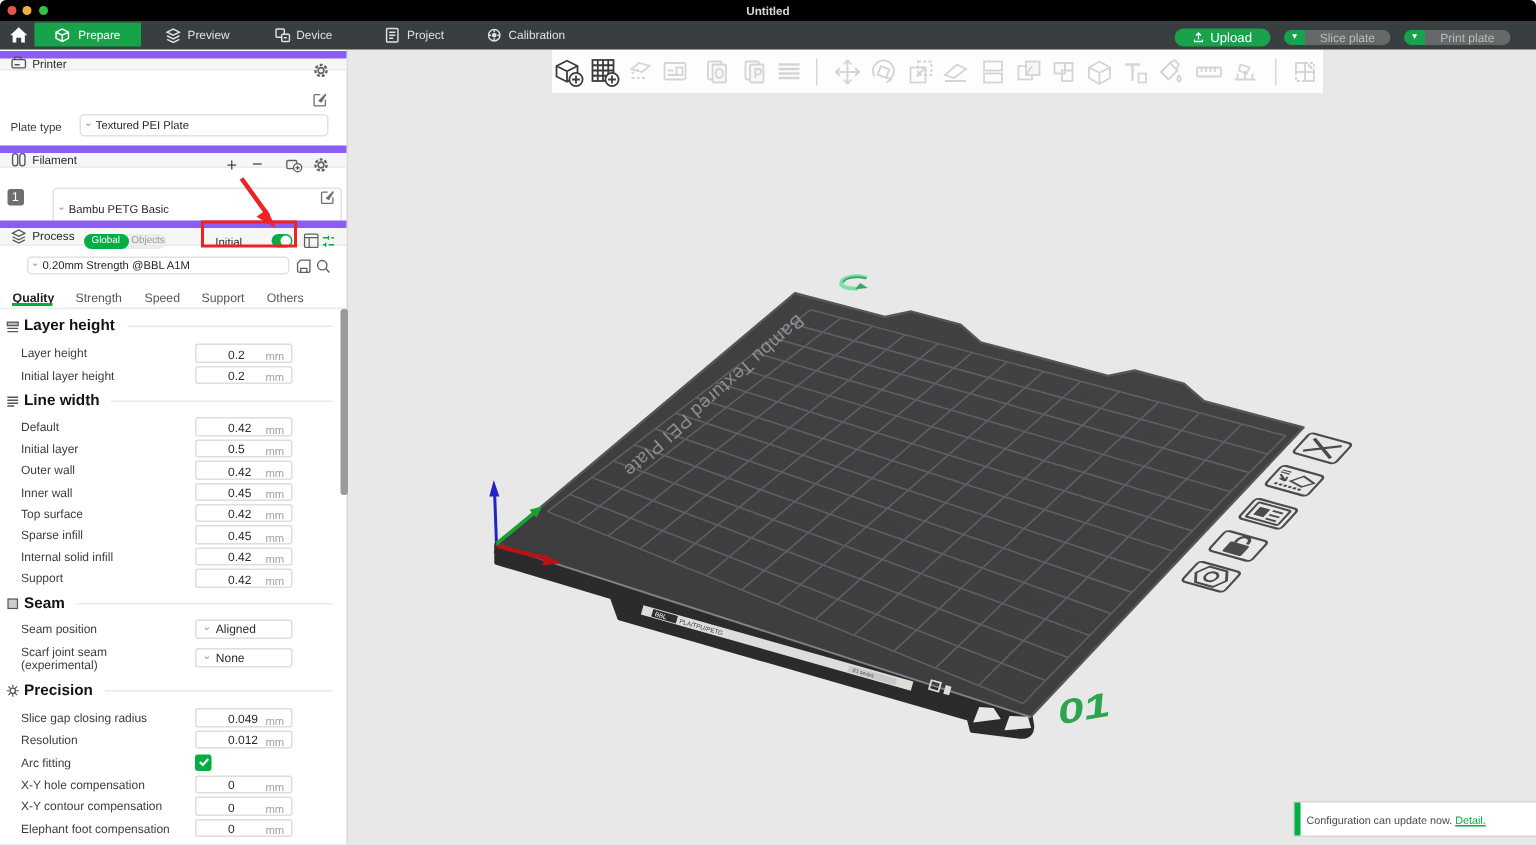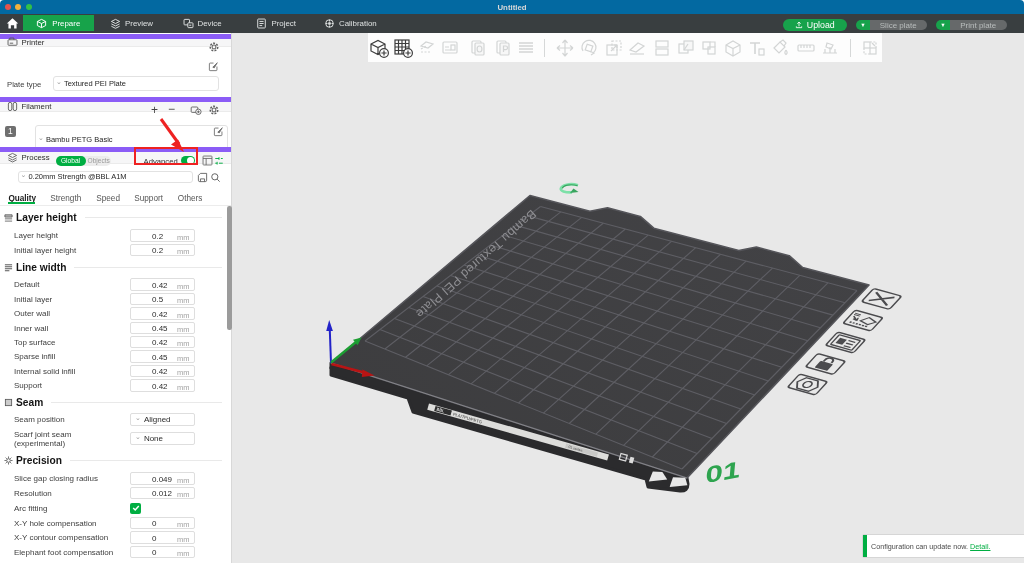--- a/index.html
+++ b/index.html
@@ -1,16 +1,16 @@
 <!DOCTYPE html>
 <html><head><meta charset="utf-8"><style>
 * { margin:0; padding:0; box-sizing:border-box; }
 body { width:1024px; height:563px; font-family:"Liberation Sans", sans-serif; position:relative; overflow:hidden; background:#e8e8e8; }
 .corners { position:absolute; left:0; top:0; width:1024px; height:6px; background:#fff; }
-.titlebar { position:absolute; left:0; top:0; width:1024px; height:14px; background:#0369a1; border-radius:4px 4px 0 0; }
+.titlebar { position:absolute; left:0; top:0; width:1024px; height:14px; background:#000000; border-radius:4px 4px 0 0; }
 .tl { position:absolute; top:4px; width:6.4px; height:6.4px; border-radius:50%; }
 .title { position:absolute; top:2.5px; width:100%; text-align:center; font-size:7.8px; font-weight:bold; color:#d8d8d8; }
 .menubar { position:absolute; left:0; top:14px; width:1024px; height:18.5px; background:#393e40; }
 .mtab { position:absolute; top:0; height:18.5px; display:flex; align-items:center; color:#dfe2e2; font-size:7.9px; gap:4px; }
 .viewport { position:absolute; left:232px; top:32.5px; width:792px; height:530.5px; background:#e8e8e8; }
 .vtoolbar { position:absolute; left:368px; top:32.5px; width:514px; height:29.5px; background:#fdfdfd; }
 .sidebar { position:absolute; left:0; top:32.5px; width:232px; height:530.5px; background:#ffffff; border-right:1px solid #d8d8d8; }
 .shead { position:absolute; left:0; width:231px; background:#f6f6f7; border-top:5px solid #8b5cf6; border-bottom:1px solid #ebebeb; display:flex; align-items:center; font-size:7.8px; color:#2c2c2c; }
 .combo { position:absolute; background:#fff; border:1px solid #e2e2e2; border-radius:3px; font-size:7.5px; color:#262626; display:flex; align-items:center; overflow:hidden; white-space:nowrap; }
 .combo i { font-style:normal; color:#999; font-size:7px; margin:0 2px 3px 2px; }
@@ -277,21 +277,21 @@
     </svg>
 
   <div class="shead" style="top:114.5px;height:17px">
     <svg width="11" height="11" viewBox="0 0 16 16" style="margin:0 4px 0 6.5px" fill="none" stroke="#555" stroke-width="1.2">
         <path d="M2,5 L8,2 L14,5 L8,8 Z M2,8.5 L8,11.5 L14,8.5 M2,11.5 L8,14.5 L14,11.5"></path>
       </svg>
     Process
     <div style="position:absolute;left:55.5px;top:3.5px;width:55.5px;height:10px;background:#ececec;border-radius:5.5px"></div>
     <div style="position:absolute;left:55.5px;top:3.5px;width:30px;height:10px;background:#00ae42;border-radius:5.5px;color:#fff;font-size:6.6px;text-align:center;line-height:10px">Global</div>
     <div style="position:absolute;left:87.5px;top:3.5px;font-size:6.6px;color:#9a9a9a;line-height:10px">Objects</div>
-    <div style="position:absolute;left:143.5px;top:4.5px;font-size:7.7px;color:#2c2c2c">Advanced</div>
+    <div style="position:absolute;left:143.5px;top:4.5px;font-size:7.7px;color:#2c2c2c">Initial</div>
     <div style="position:absolute;left:181px;top:4px;width:14px;height:9px;background:#00ae42;border-radius:4.5px">
         <div style="position:absolute;right:1px;top:1px;width:7px;height:7px;background:#fff;border-radius:50%"></div>
       </div>
     <svg width="11" height="11" viewBox="0 0 16 16" style="position:absolute;left:202px;top:3px" fill="none" stroke="#606060" stroke-width="1.2">
         <rect x="1.5" y="1.5" width="13" height="13" rx="1"></rect>
         <path d="M1.5,5 h13 M6,5 v9.5"></path>
       </svg>
     <svg width="10" height="10" viewBox="0 0 16 16" style="position:absolute;left:213.5px;top:3.5px" fill="none" stroke="#00ae42" stroke-width="1.5">
         <path d="M2,4 h6 M11,4 h3 M8,1.8 v4.4 M2,11.5 h3 M8,11.5 h6 M5,9.3 v4.4"></path>
       </svg>

